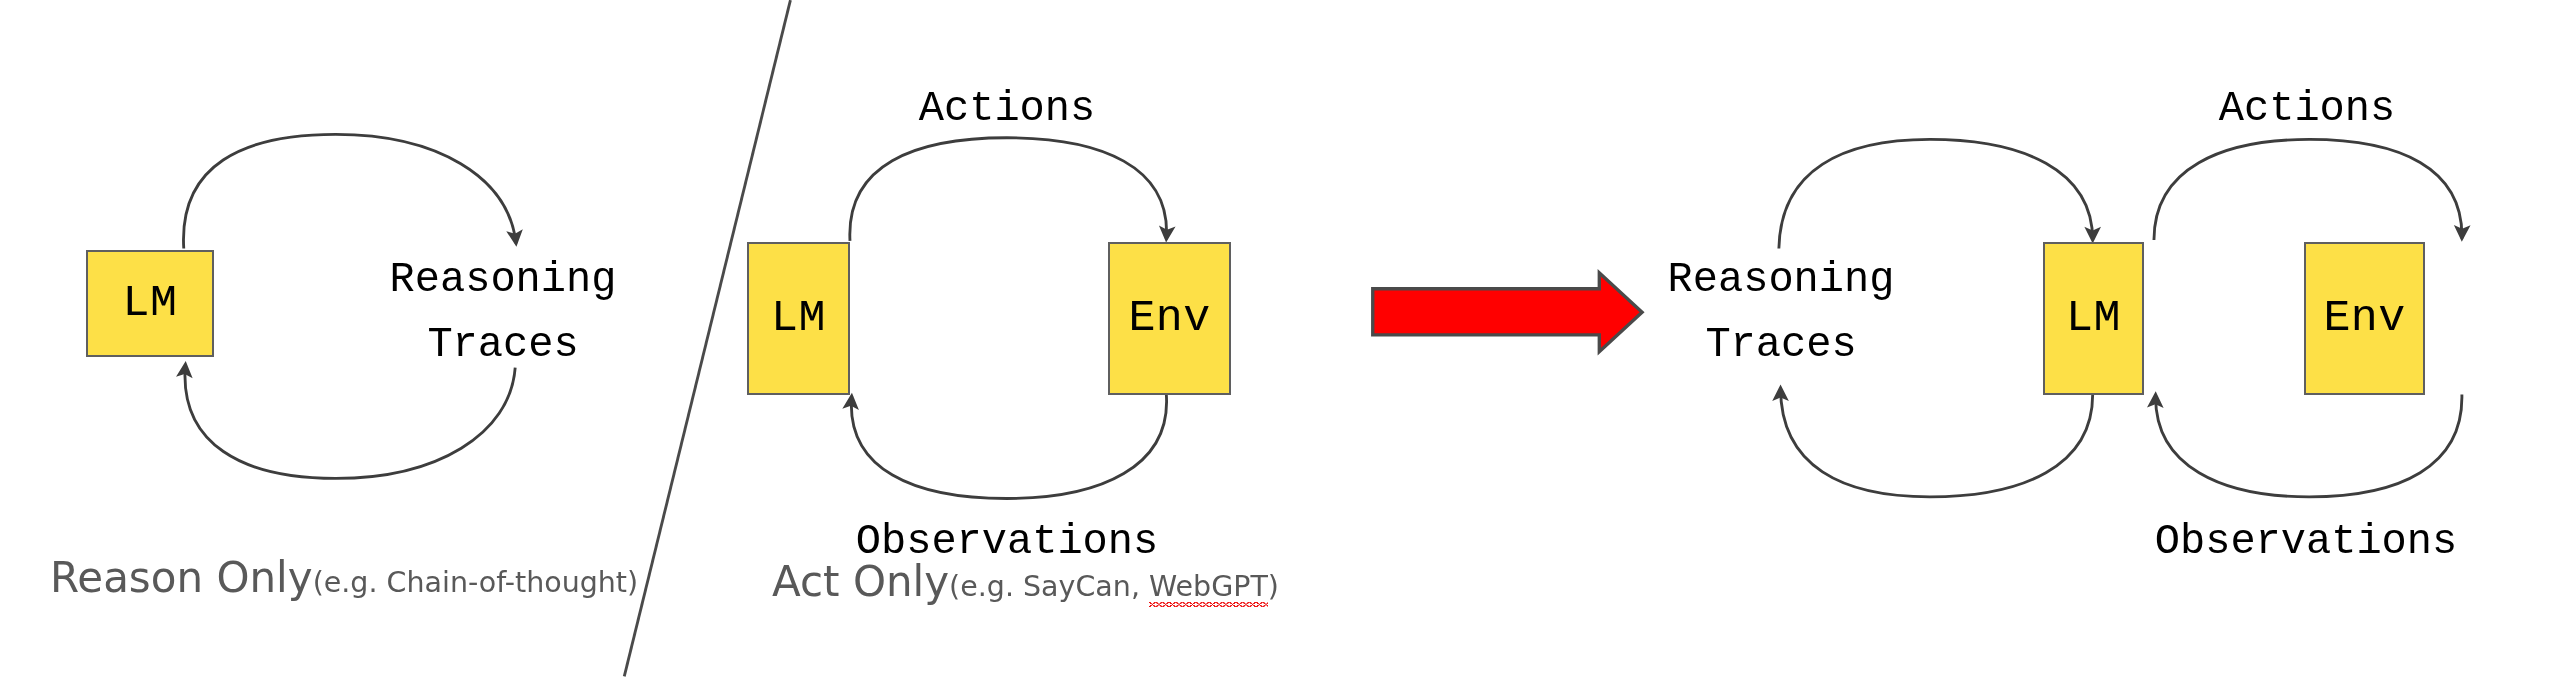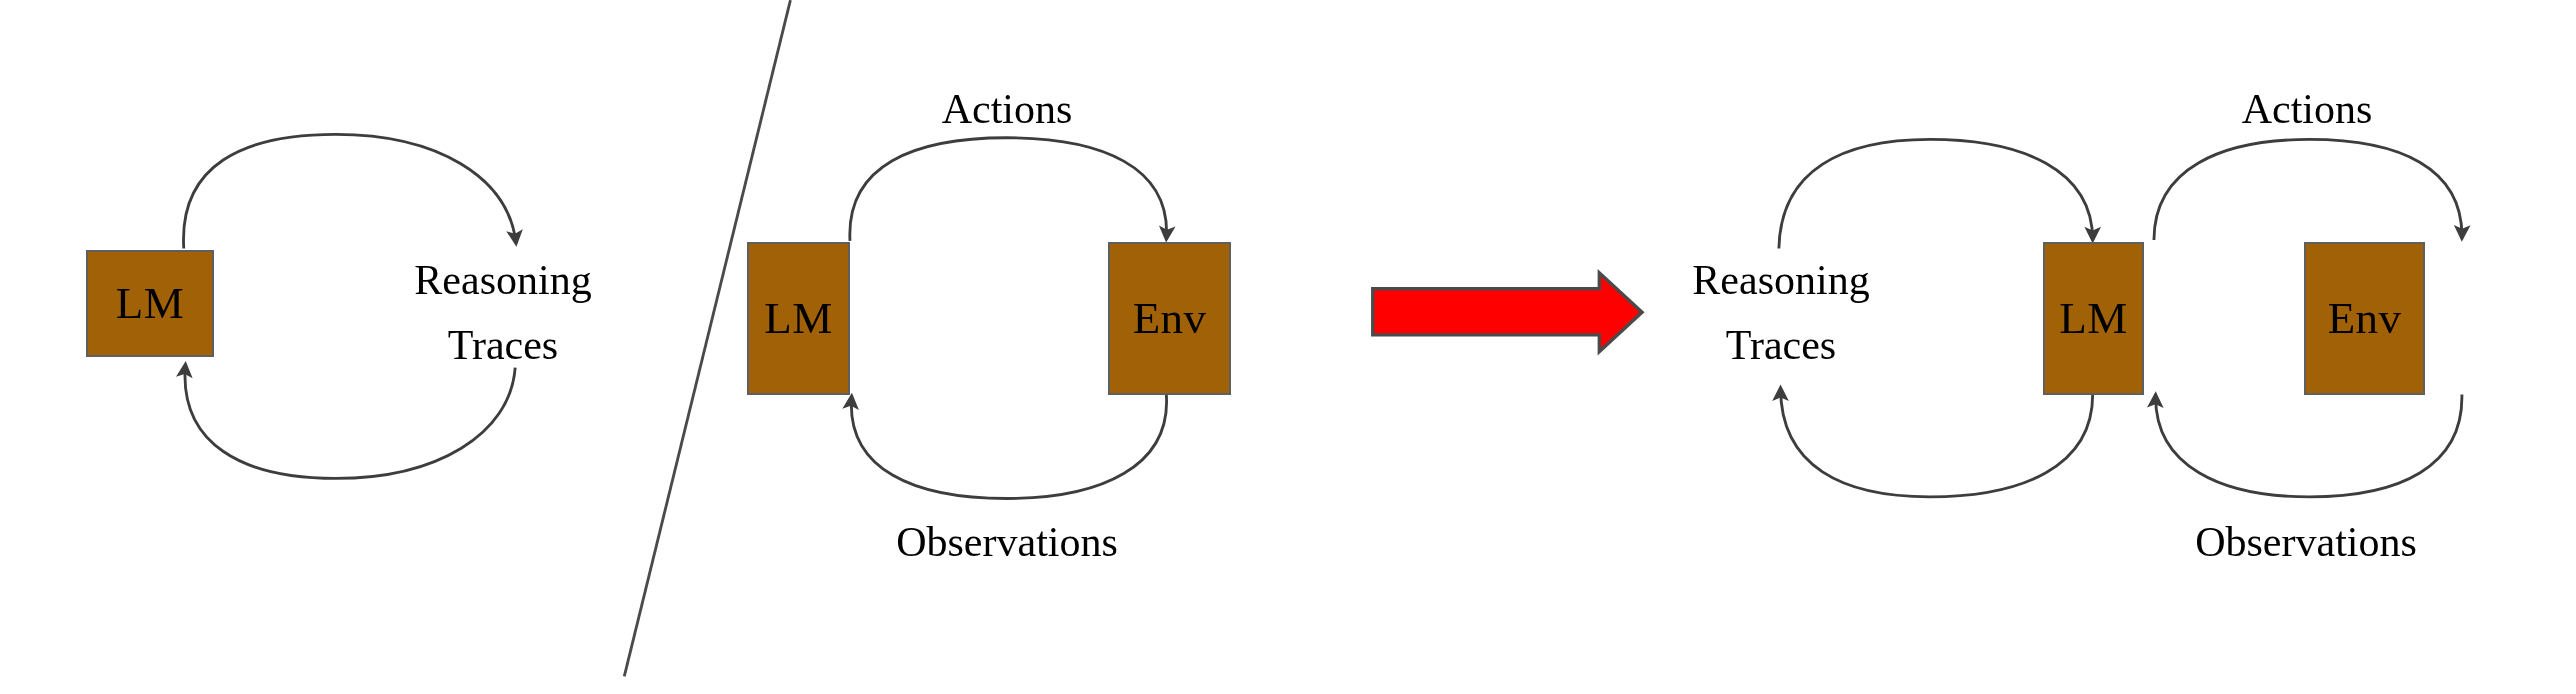--- a/index.html
+++ b/index.html
@@ -21,36 +21,36 @@
   }
   #canvas {
     position: absolute;
     top: 0;
     left: 0;
     width: 2576px;
     height: 695px;
   }
   .node-box {
     position: absolute;
-    background: #a16207;
+    background: #fde047;
     border: 2.5px solid #5f5f5f;
     box-sizing: border-box;
     display: flex;
     align-items: center;
     justify-content: center;
     color: #000000;
-    font-family: Liberation Serif, serif;
+    font-family: Liberation Mono, monospace;
     font-size: 45px;
     line-height: 1;
     letter-spacing: 0.4px;
   }
   .edge-label {
     position: absolute;
     color: #000000;
-    font-family: Liberation Serif, serif;
+    font-family: Liberation Mono, monospace;
     font-size: 42px;
     line-height: 1.55;
     white-space: nowrap;
     text-align: center;
     transform: translateX(-50%);
   }
   .caption {
     position: absolute;
     white-space: nowrap;
     font-family: "DejaVu Sans", sans-serif;
@@ -130,37 +130,43 @@
 
   <div class="node-box" style="left:86px; top:250px; width:128px; height:107px;">
     <span>LM</span>
   </div>
 
   <div class="edge-label" style="left:503px; top:248px;">
     <div>Reasoning</div>
     <div>Traces</div>
   </div>
 
+  <div class="caption" style="left:50px; top:557px;">
+    <span class="cap-main">Reason Only</span><span class="cap-sub">(e.g. Chain-of-thought)</span>
+  </div>
 
   <div class="node-box" style="left:747px; top:242px; width:103px; height:153px;">
     <span>LM</span>
   </div>
 
   <div class="node-box" style="left:1108px; top:242px; width:123px; height:153px;">
     <span>Env</span>
   </div>
 
   <div class="edge-label" style="left:1007px; top:77px;">
     <div>Actions</div>
   </div>
 
   <div class="edge-label" style="left:1007px; top:510px;">
     <div>Observations</div>
   </div>
 
+  <div class="caption" style="left:772px; top:561px;">
+    <span class="cap-main">Act Only</span><span class="cap-sub">(e.g. SayCan, </span><span class="cap-sub spell">WebGPT</span><span class="cap-sub">)</span>
+  </div>
 
   <div class="node-box" style="left:2043px; top:242px; width:101px; height:153px;">
     <span>LM</span>
   </div>
 
   <div class="node-box" style="left:2304px; top:242px; width:121px; height:153px;">
     <span>Env</span>
   </div>
 
   <div class="edge-label" style="left:1781px; top:248px;">

